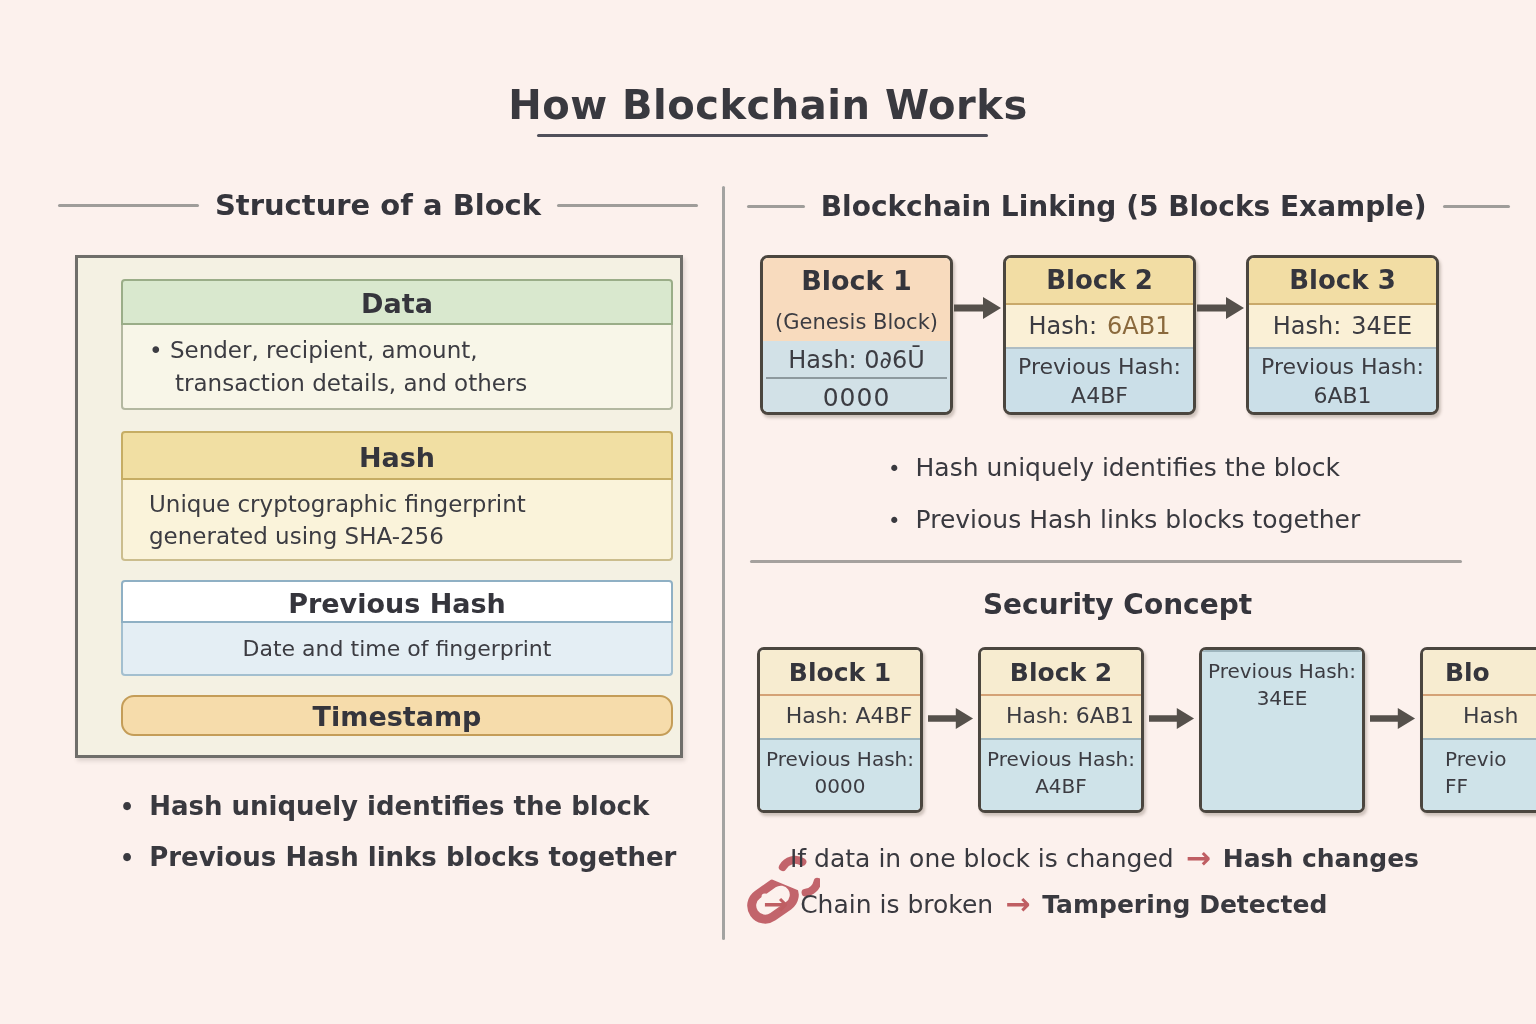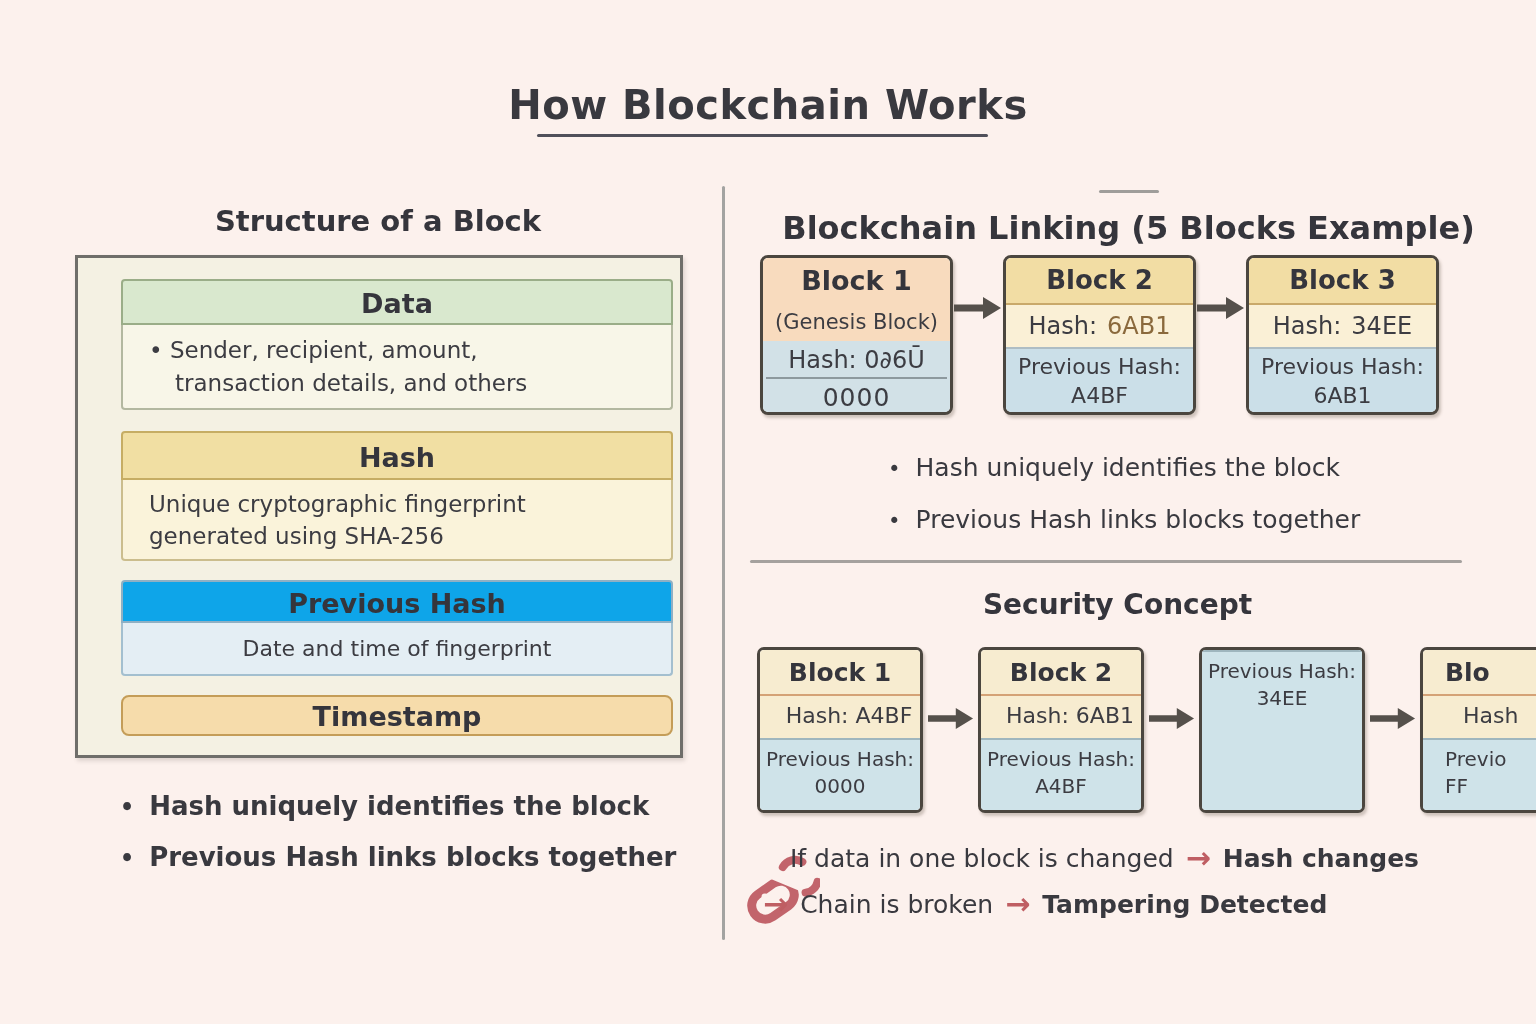--- a/index.html
+++ b/index.html
@@ -15,27 +15,27 @@
   .title {
     position: absolute; top: 82px; left: 0; width: 100%;
     text-align: center; font-size: 40px; font-weight: 700; letter-spacing: .5px;
   }
   .title-underline {
     position: absolute; top: 134px; left: 537px; width: 451px; height: 3px;
     background: #50505a; border-radius: 2px;
   }
 
   
-  .section-heading { position: absolute; display: flex; align-items: center; gap: 16px; flex-direction: column; }
+  .section-heading { position: absolute; display: flex; align-items: center; gap: 16px; }
   .heading-text { font-size: 29px; font-weight: 700; white-space: nowrap; color: #35353c; }
   .hline { height: 3px; background: #9f9d9a; border-radius: 2px; }
   .hline.grow { flex: 1; }
   .left-heading { top: 188px; left: 58px; width: 640px; }
   .right-heading { top: 190px; left: 747px; width: 763px; }
-  .right-heading .heading-text { font-size: 32px; }
+  .right-heading .heading-text { font-size: 28px; }
   .right-heading .hl-l { width: 60px; }
   .right-heading .hl-r { width: 70px; }
 
   
   .structure-box {
     position: absolute; left: 75px; top: 255px; width: 608px; height: 503px;
     background: #f4f1e3; border: 3px solid #6f6e6a;
     box-shadow: 2px 3px 4px rgba(90,80,70,.18);
   }
   .srow { position: absolute; left: 43px; width: 552px; }
@@ -52,27 +52,27 @@
     height: 85px; background: #f8f6e8; border: 2px solid #b3b8a0; border-top: none;
     padding: 9px 20px 0 52px; text-indent: -26px; line-height: 33px;
   }
   .r2 { top: 173px; }
   .r2 .srow-header { height: 49px; line-height: 49px; background: #f1dfa3; border: 2px solid #c6ad64; }
   .r2 .srow-body {
     height: 81px; background: #faf3da; border: 2px solid #cbbd8d; border-top: none;
     padding: 8px 16px 0 26px; line-height: 32px;
   }
   .r3 { top: 322px; }
-  .r3 .srow-header { height: 43px; line-height: 43px; background: #0ea5e9; border: 2px solid #8fb0c4; }
+  .r3 .srow-header { height: 43px; line-height: 43px; background: #ffffff; border: 2px solid #8fb0c4; }
   .r3 .srow-body {
     height: 53px; background: #e4eef4; border: 2px solid #a3bfcf; border-top: none;
     text-align: center; line-height: 51px; font-size: 22px;
   }
   .r4 { top: 437px; }
-  .r4 .srow-header { height: 41px; line-height: 39px; background: #f6dcab; border: 2px solid #c49d58; border-radius: 8px; }
+  .r4 .srow-header { height: 41px; line-height: 39px; background: #f6dcab; border: 2px solid #c49d58; border-radius: 13px; }
 
   
   .bullet-list { position: absolute; display: flex; flex-direction: column; }
   .left-bullets { left: 120px; top: 791px; gap: 21px; font-size: 26px; font-weight: 600; }
   .right-bullets { left: 888px; top: 453px; gap: 23px; font-size: 25px; font-weight: 500; }
   .bullet-row { display: flex; align-items: baseline; }
   .bullet-dot { margin-right: 15px; font-size: .85em; }
 
   
   .v-divider { position: absolute; left: 722px; top: 186px; width: 3px; height: 754px; background: #a3a3a1; border-radius: 2px; }

